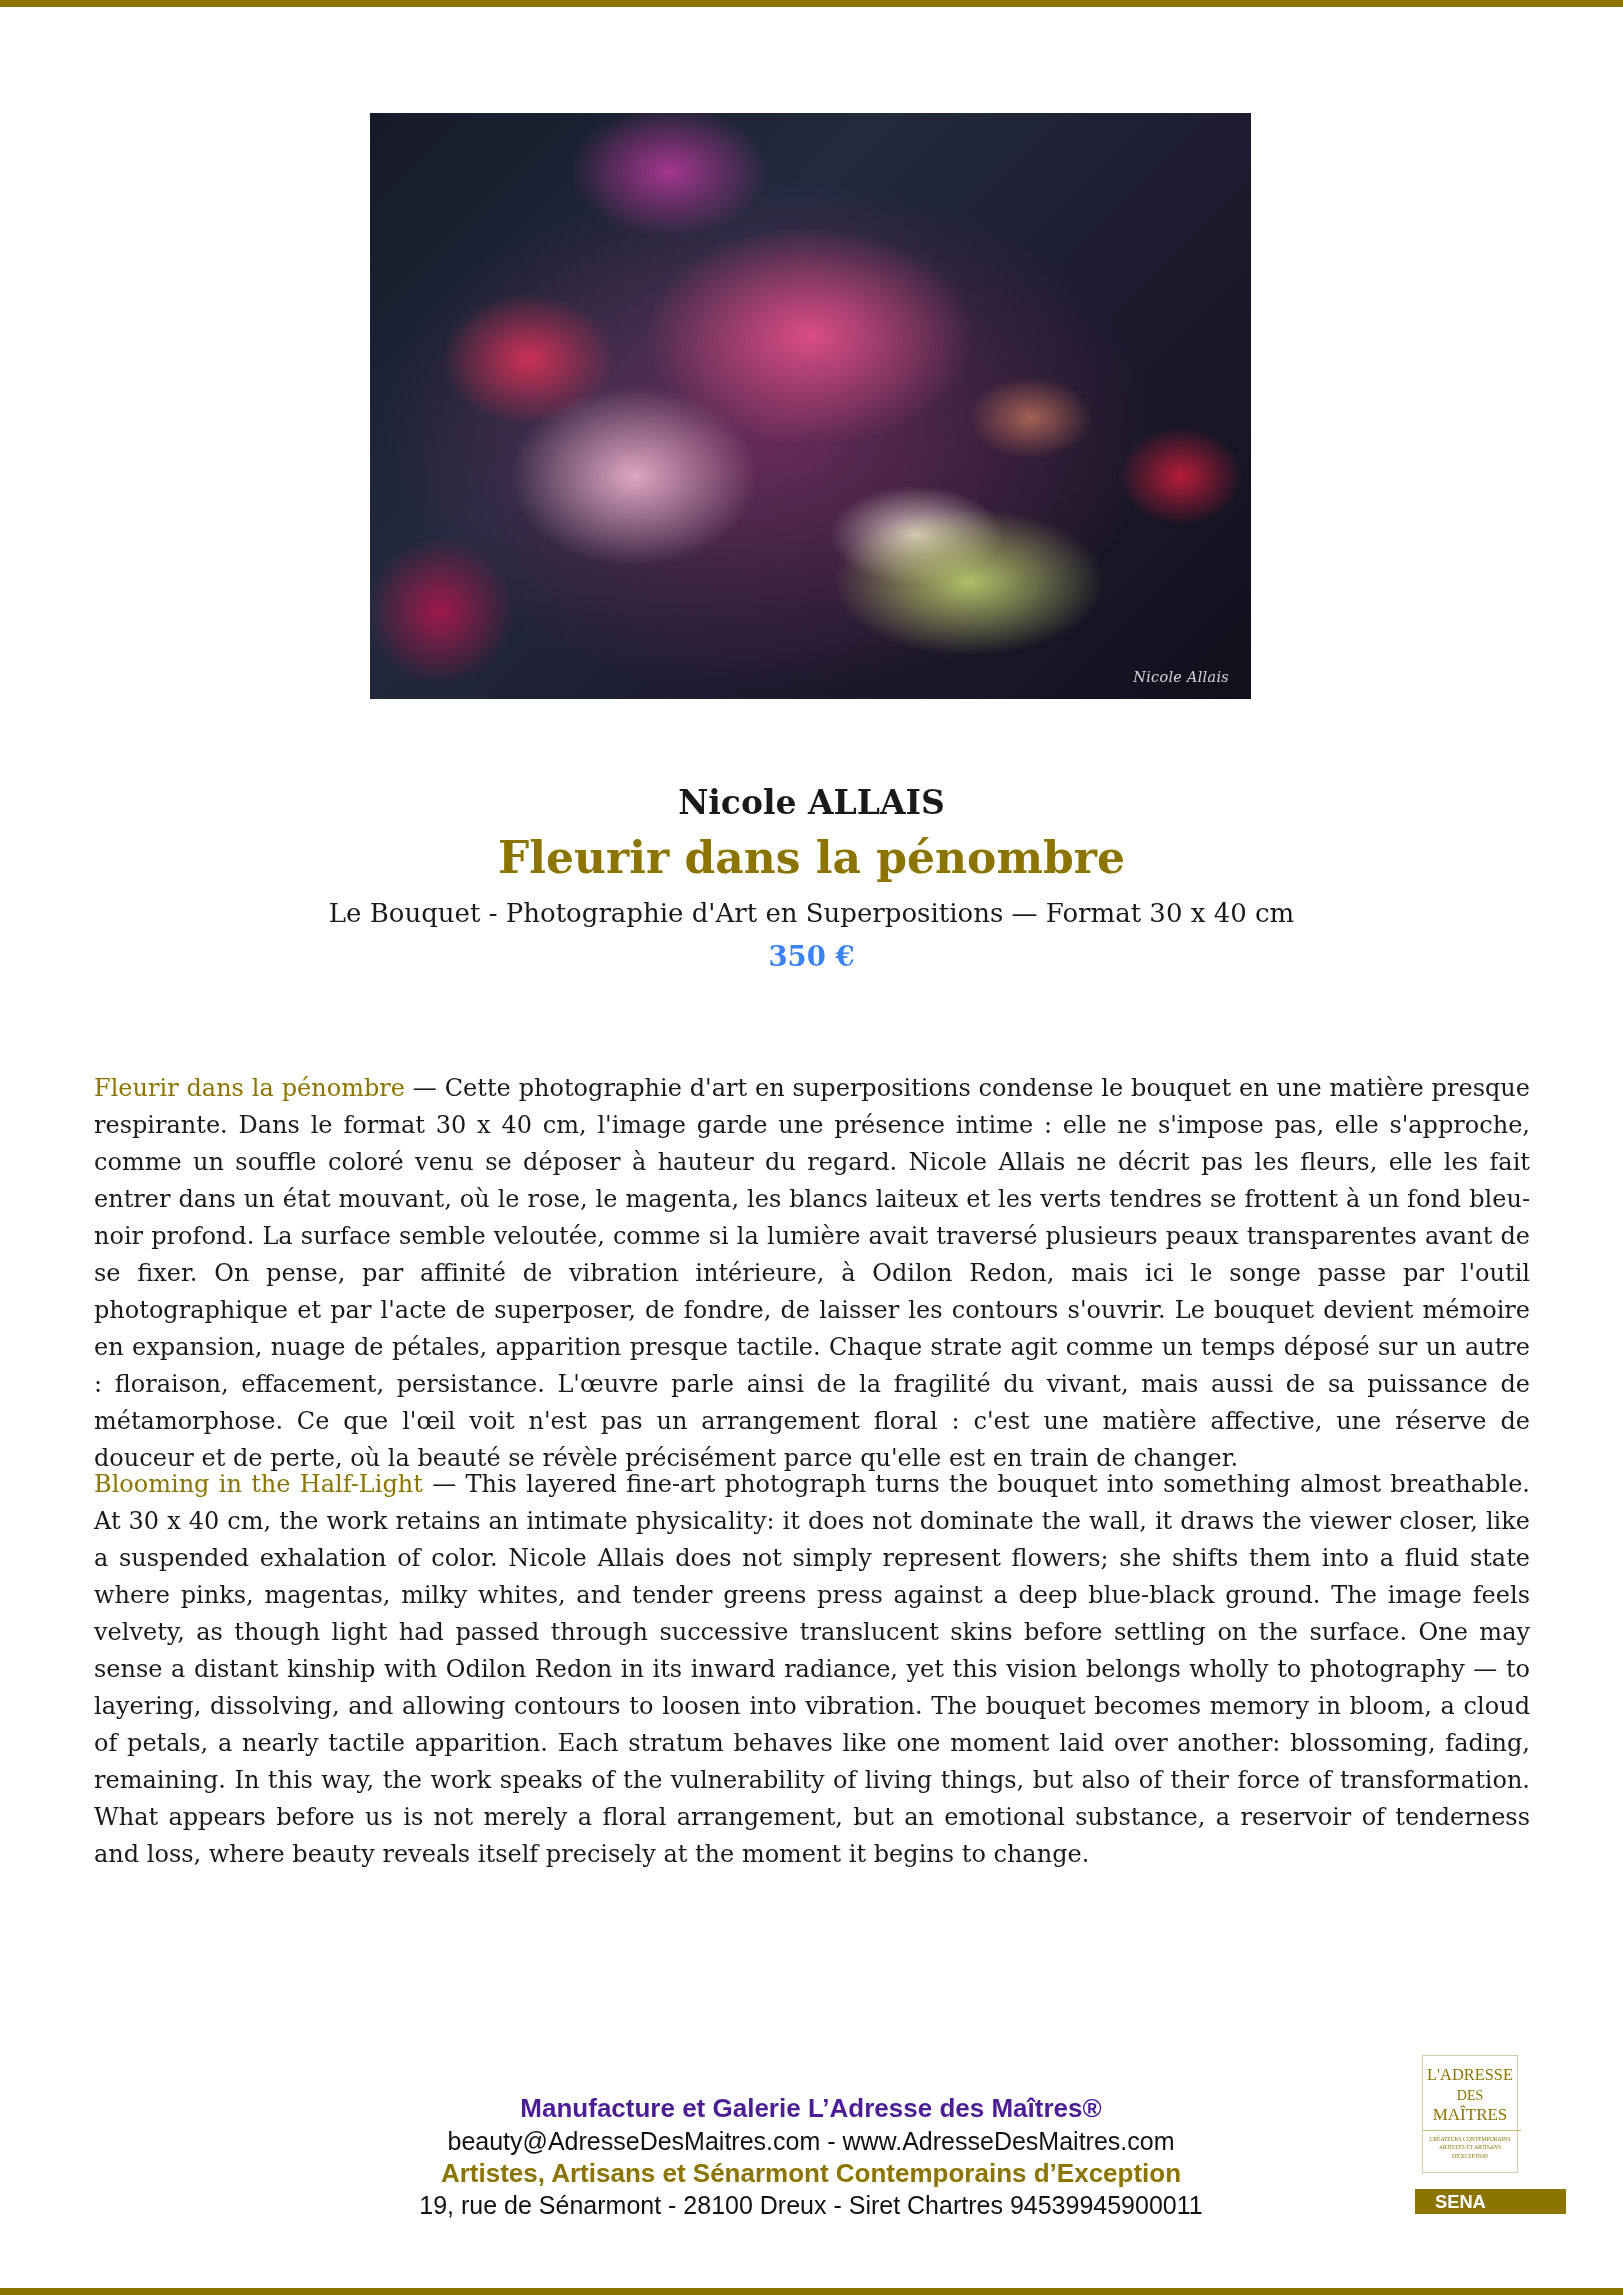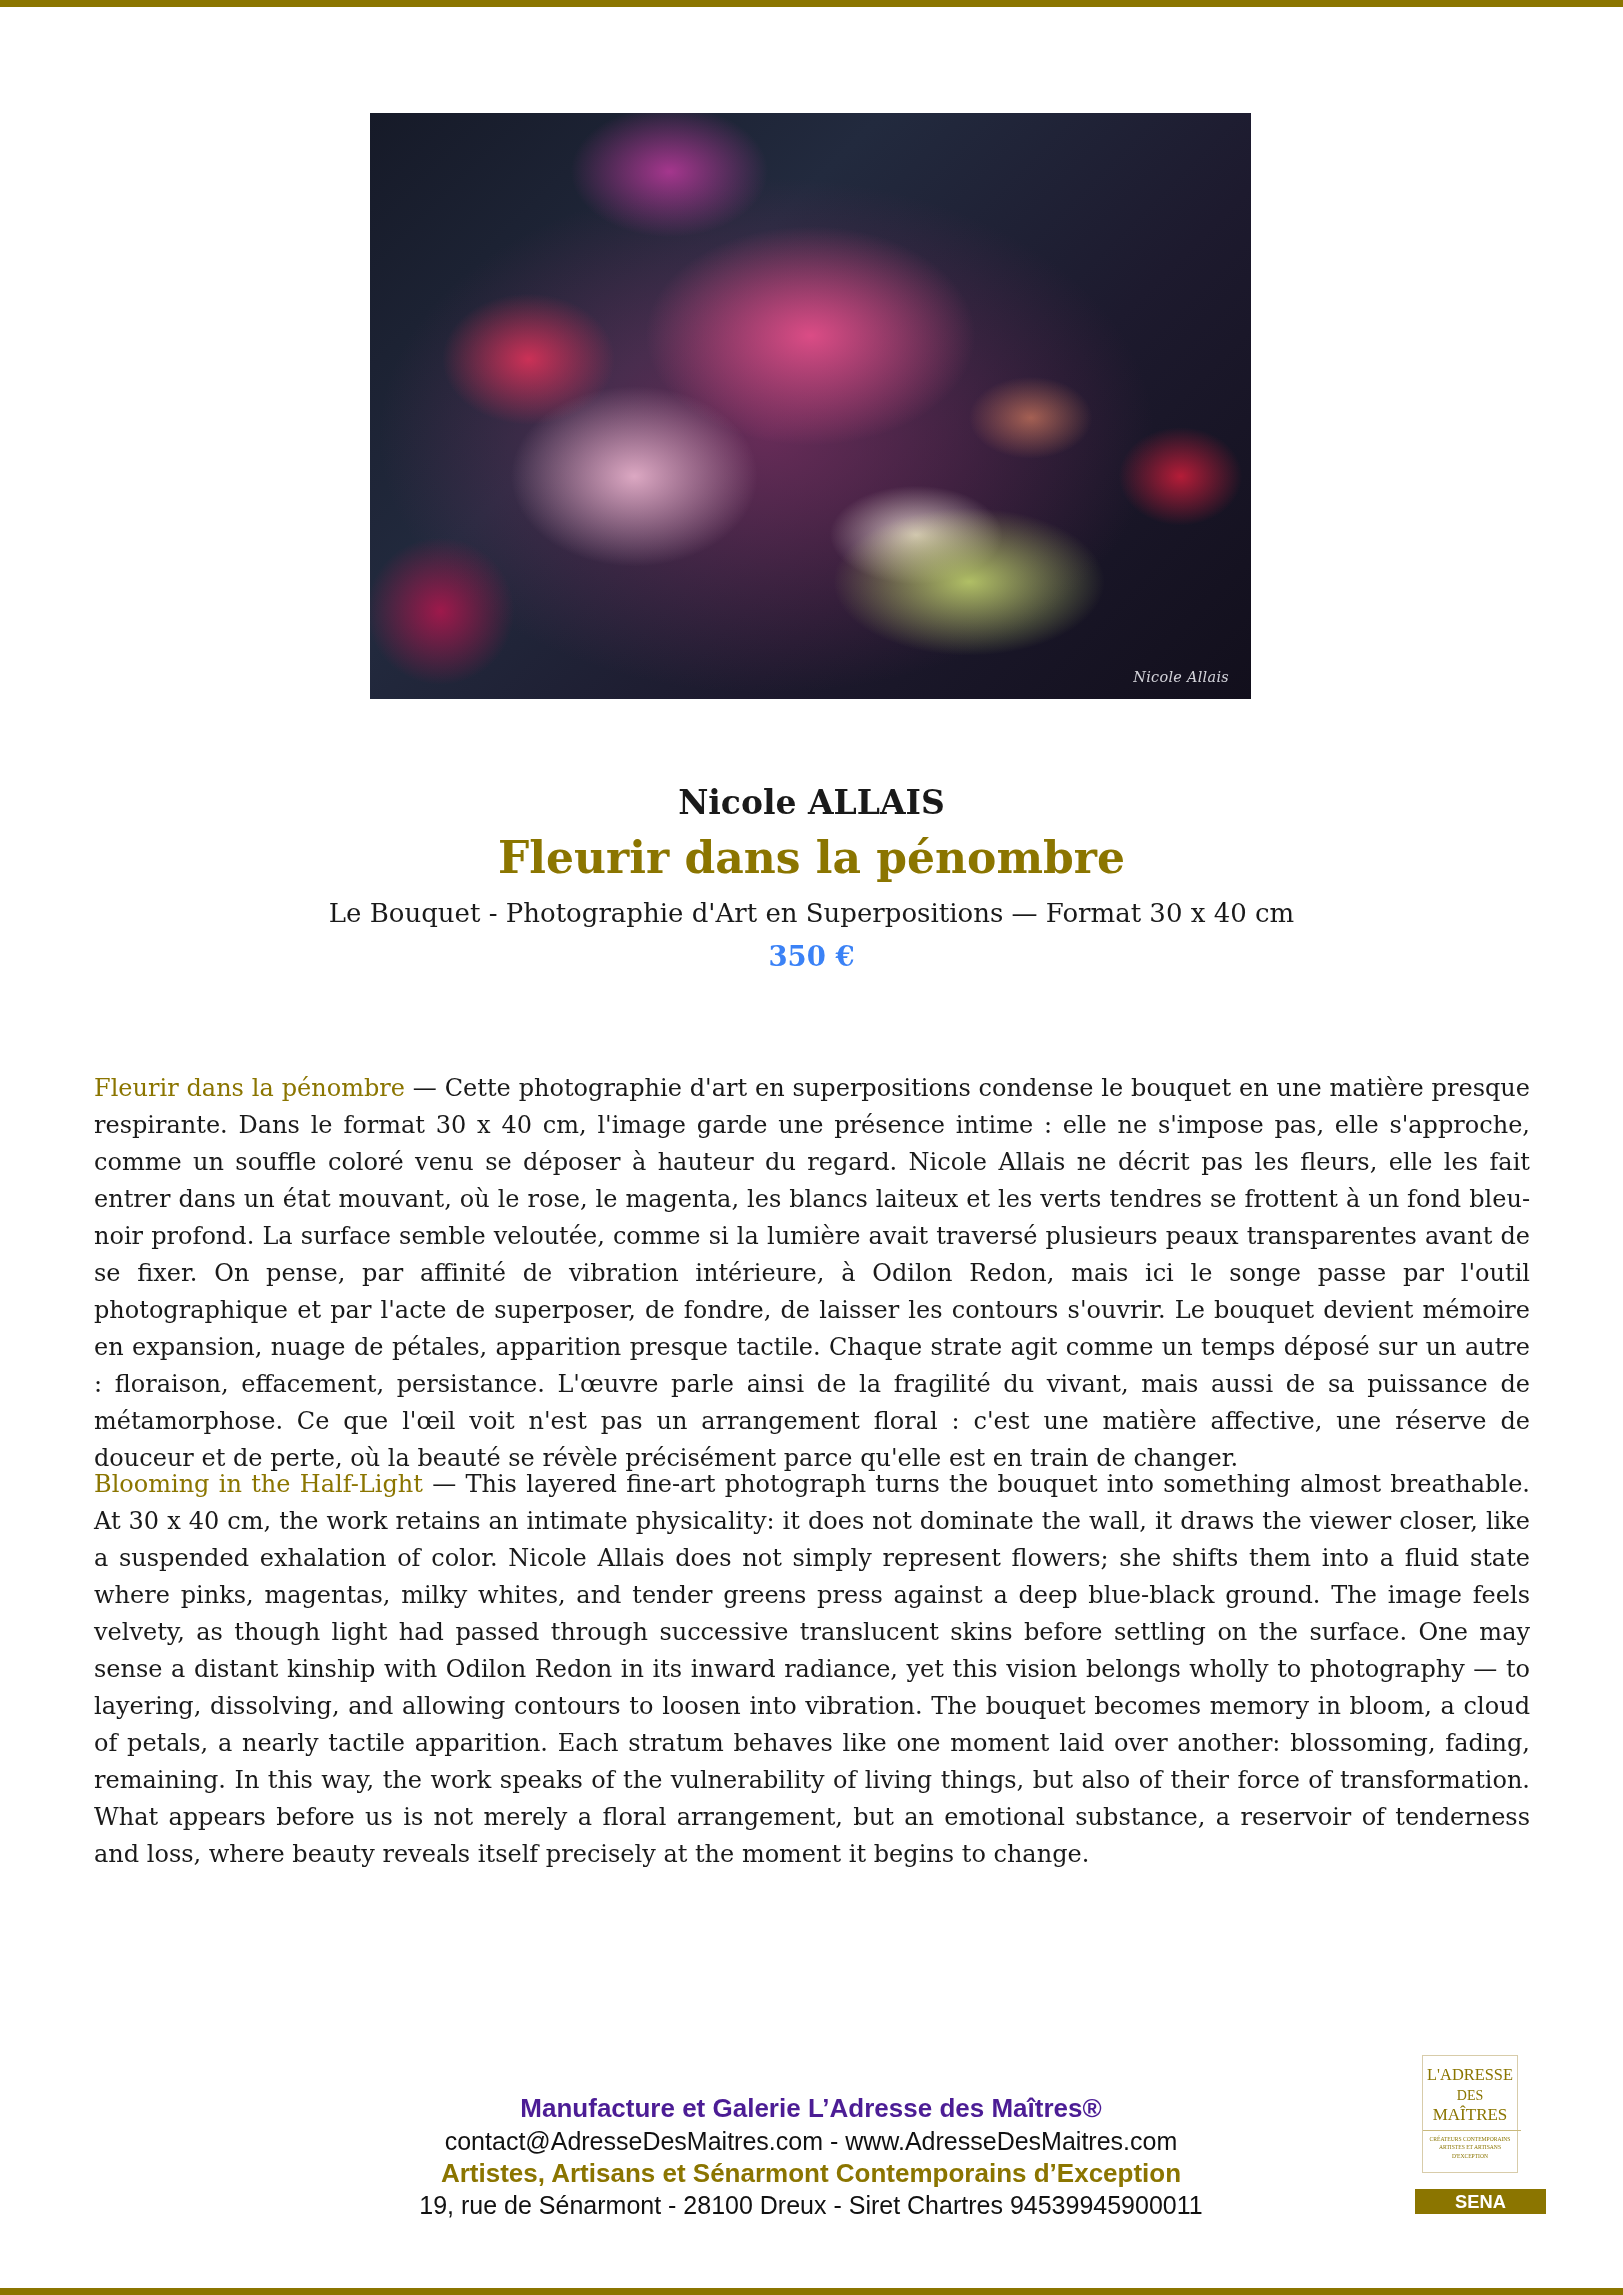--- a/index.html
+++ b/index.html
@@ -56,22 +56,22 @@
     border: 1.3px solid #d8ccaa; box-sizing: border-box; text-align: center;
     font-family: "Liberation Serif", serif; color: #8B7500;
   }
   .logo-line1 { margin-top: 9.2px; font-size: 16.4px; }
   .logo-line2 { margin-top: 2.6px; font-size: 14px; }
   .logo-line3 { margin-top: 1.3px; font-size: 17px; }
   .logo-rule { width: 98px; height: 0.7px; background: #c9b97c; margin: 5.2px auto 3.9px; }
   .logo-tag { font-size: 5.6px; line-height: 8.5px; }
   .sena {
     position: absolute; left: 1415px; top: 2189px; width: 131px; height: 25px;
-    background: #8B7500; color: #ffffff; text-align: center; line-height: 25px;
-    font-family: "Liberation Sans", sans-serif; font-weight: bold; font-size: 18.3px;
+    background: #8B7500; color: #ffffff; line-height: 25px;
+    font-family: "Liberation Sans", sans-serif; font-weight: bold; font-size: 18.3px; padding-left: 20px;
   }
 </style>
 </head>
 <body>
 
 <div class="bar top"></div>
 
 <div class="artwork" title="Layered photograph of a bouquet in pinks, magentas, milky whites and tender greens on a deep blue-black ground">
   <span class="signature">Nicole Allais</span>
 </div>
@@ -79,21 +79,21 @@
 <div class="header artist">Nicole ALLAIS</div>
 <div class="header title">Fleurir dans la pénombre</div>
 <div class="header subtitle">Le Bouquet - Photographie d'Art en Superpositions — Format 30 x 40 cm</div>
 <div class="header price">350 €</div>
 
 <p class="desc fr"><span class="lead">Fleurir dans la pénombre</span><span> — Cette photographie d'art en superpositions condense le bouquet en une matière presque respirante. Dans le format 30 x 40 cm, l'image garde une présence intime : elle ne s'impose pas, elle s'approche, comme un souffle coloré venu se déposer à hauteur du regard. Nicole Allais ne décrit pas les fleurs, elle les fait entrer dans un état mouvant, où le rose, le magenta, les blancs laiteux et les verts tendres se frottent à un fond bleu-noir profond. La surface semble veloutée, comme si la lumière avait traversé plusieurs peaux transparentes avant de se fixer. On pense, par affinité de vibration intérieure, à Odilon Redon, mais ici le songe passe par l'outil photographique et par l'acte de superposer, de fondre, de laisser les contours s'ouvrir. Le bouquet devient mémoire en expansion, nuage de pétales, apparition presque tactile. Chaque strate agit comme un temps déposé sur un autre : floraison, effacement, persistance. L'œuvre parle ainsi de la fragilité du vivant, mais aussi de sa puissance de métamorphose. Ce que l'œil voit n'est pas un arrangement floral : c'est une matière affective, une réserve de douceur et de perte, où la beauté se révèle précisément parce qu'elle est en train de changer.</span></p>
 
 <p class="desc en"><span class="lead">Blooming in the Half-Light</span><span> — This layered fine-art photograph turns the bouquet into something almost breathable. At 30 x 40 cm, the work retains an intimate physicality: it does not dominate the wall, it draws the viewer closer, like a suspended exhalation of color. Nicole Allais does not simply represent flowers; she shifts them into a fluid state where pinks, magentas, milky whites, and tender greens press against a deep blue-black ground. The image feels velvety, as though light had passed through successive translucent skins before settling on the surface. One may sense a distant kinship with Odilon Redon in its inward radiance, yet this vision belongs wholly to photography — to layering, dissolving, and allowing contours to loosen into vibration. The bouquet becomes memory in bloom, a cloud of petals, a nearly tactile apparition. Each stratum behaves like one moment laid over another: blossoming, fading, remaining. In this way, the work speaks of the vulnerability of living things, but also of their force of transformation. What appears before us is not merely a floral arrangement, but an emotional substance, a reservoir of tenderness and loss, where beauty reveals itself precisely at the moment it begins to change.</span></p>
 
 <div class="footer f1">Manufacture et Galerie L’Adresse des Maîtres®</div>
-<div class="footer f2">contact@AdresseDesMaitres.com - www.AdresseDesMaitres.com</div>
+<div class="footer f2">beauty@AdresseDesMaitres.com - www.AdresseDesMaitres.com</div>
 <div class="footer f3">Artistes, Artisans et Sénarmont Contemporains d’Exception</div>
 <div class="footer f4">19, rue de Sénarmont - 28100 Dreux - Siret Chartres 94539945900011</div>
 
 <div class="logo-box">
   <div class="logo-line1">L'ADRESSE</div>
   <div class="logo-line2">DES</div>
   <div class="logo-line3">MAÎTRES</div>
   <div class="logo-rule"></div>
   <div class="logo-tag">CRÉATEURS CONTEMPORAINS</div>
   <div class="logo-tag">ARTISTES ET ARTISANS</div>

